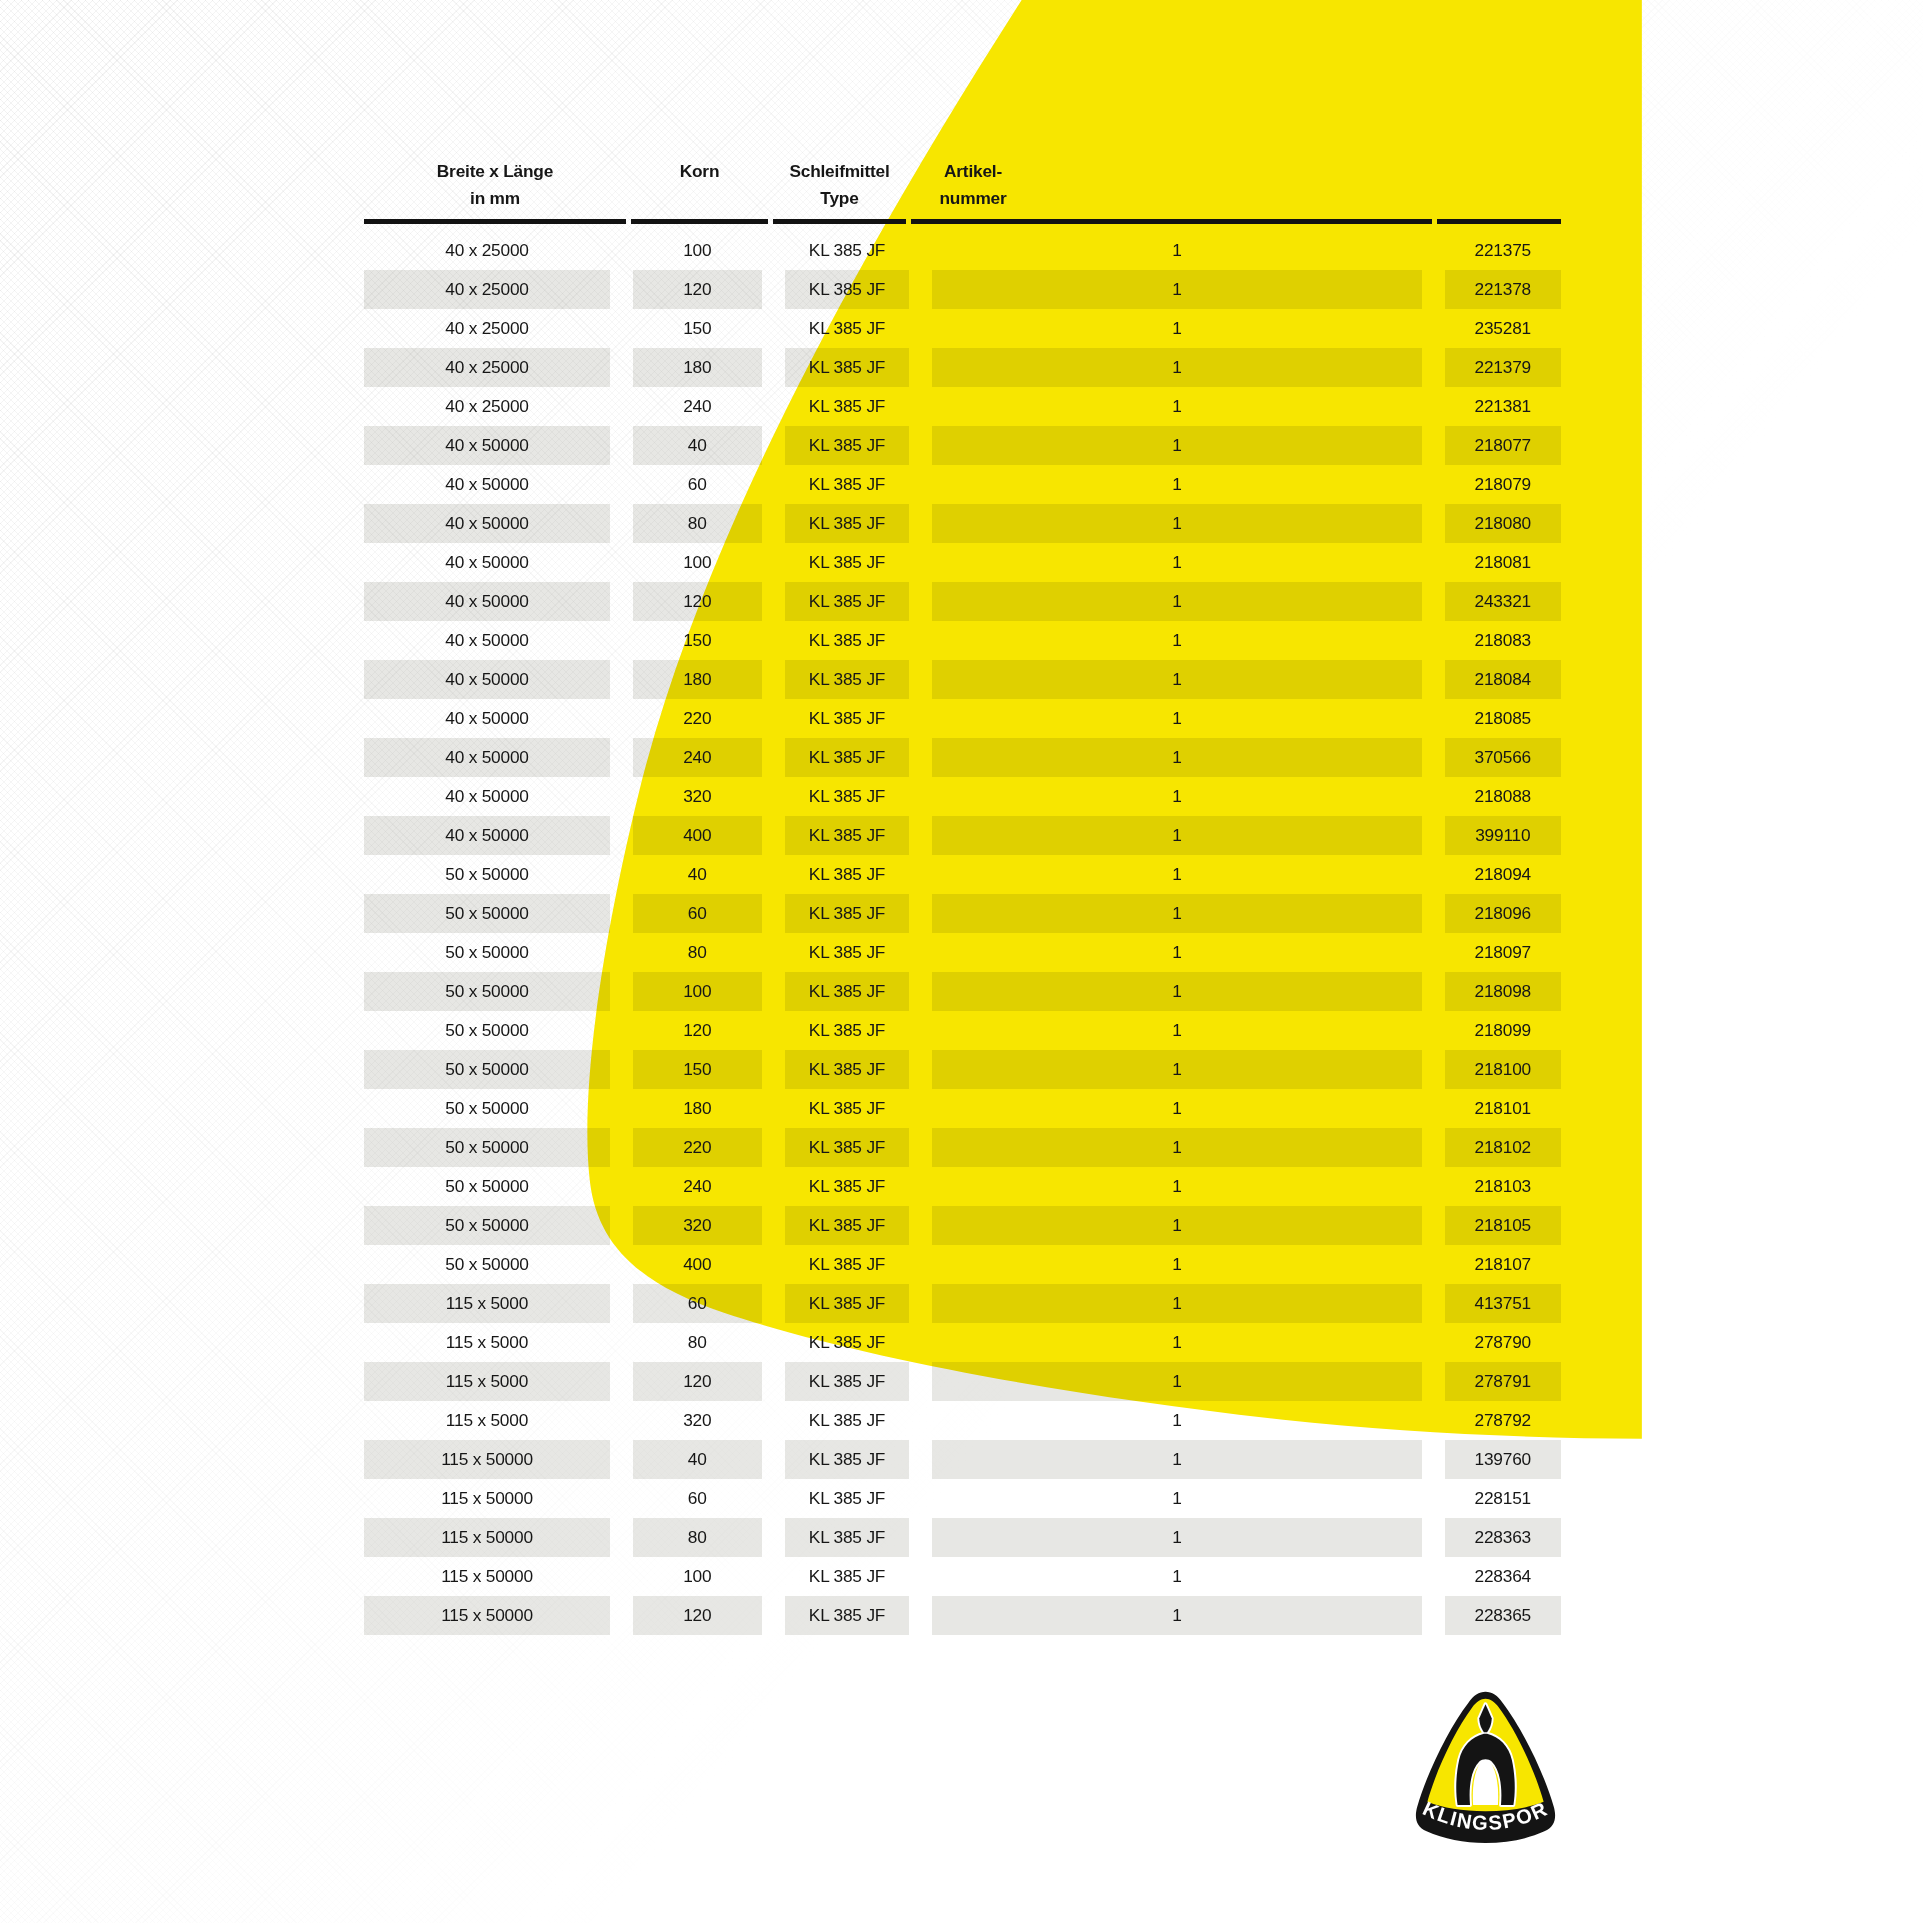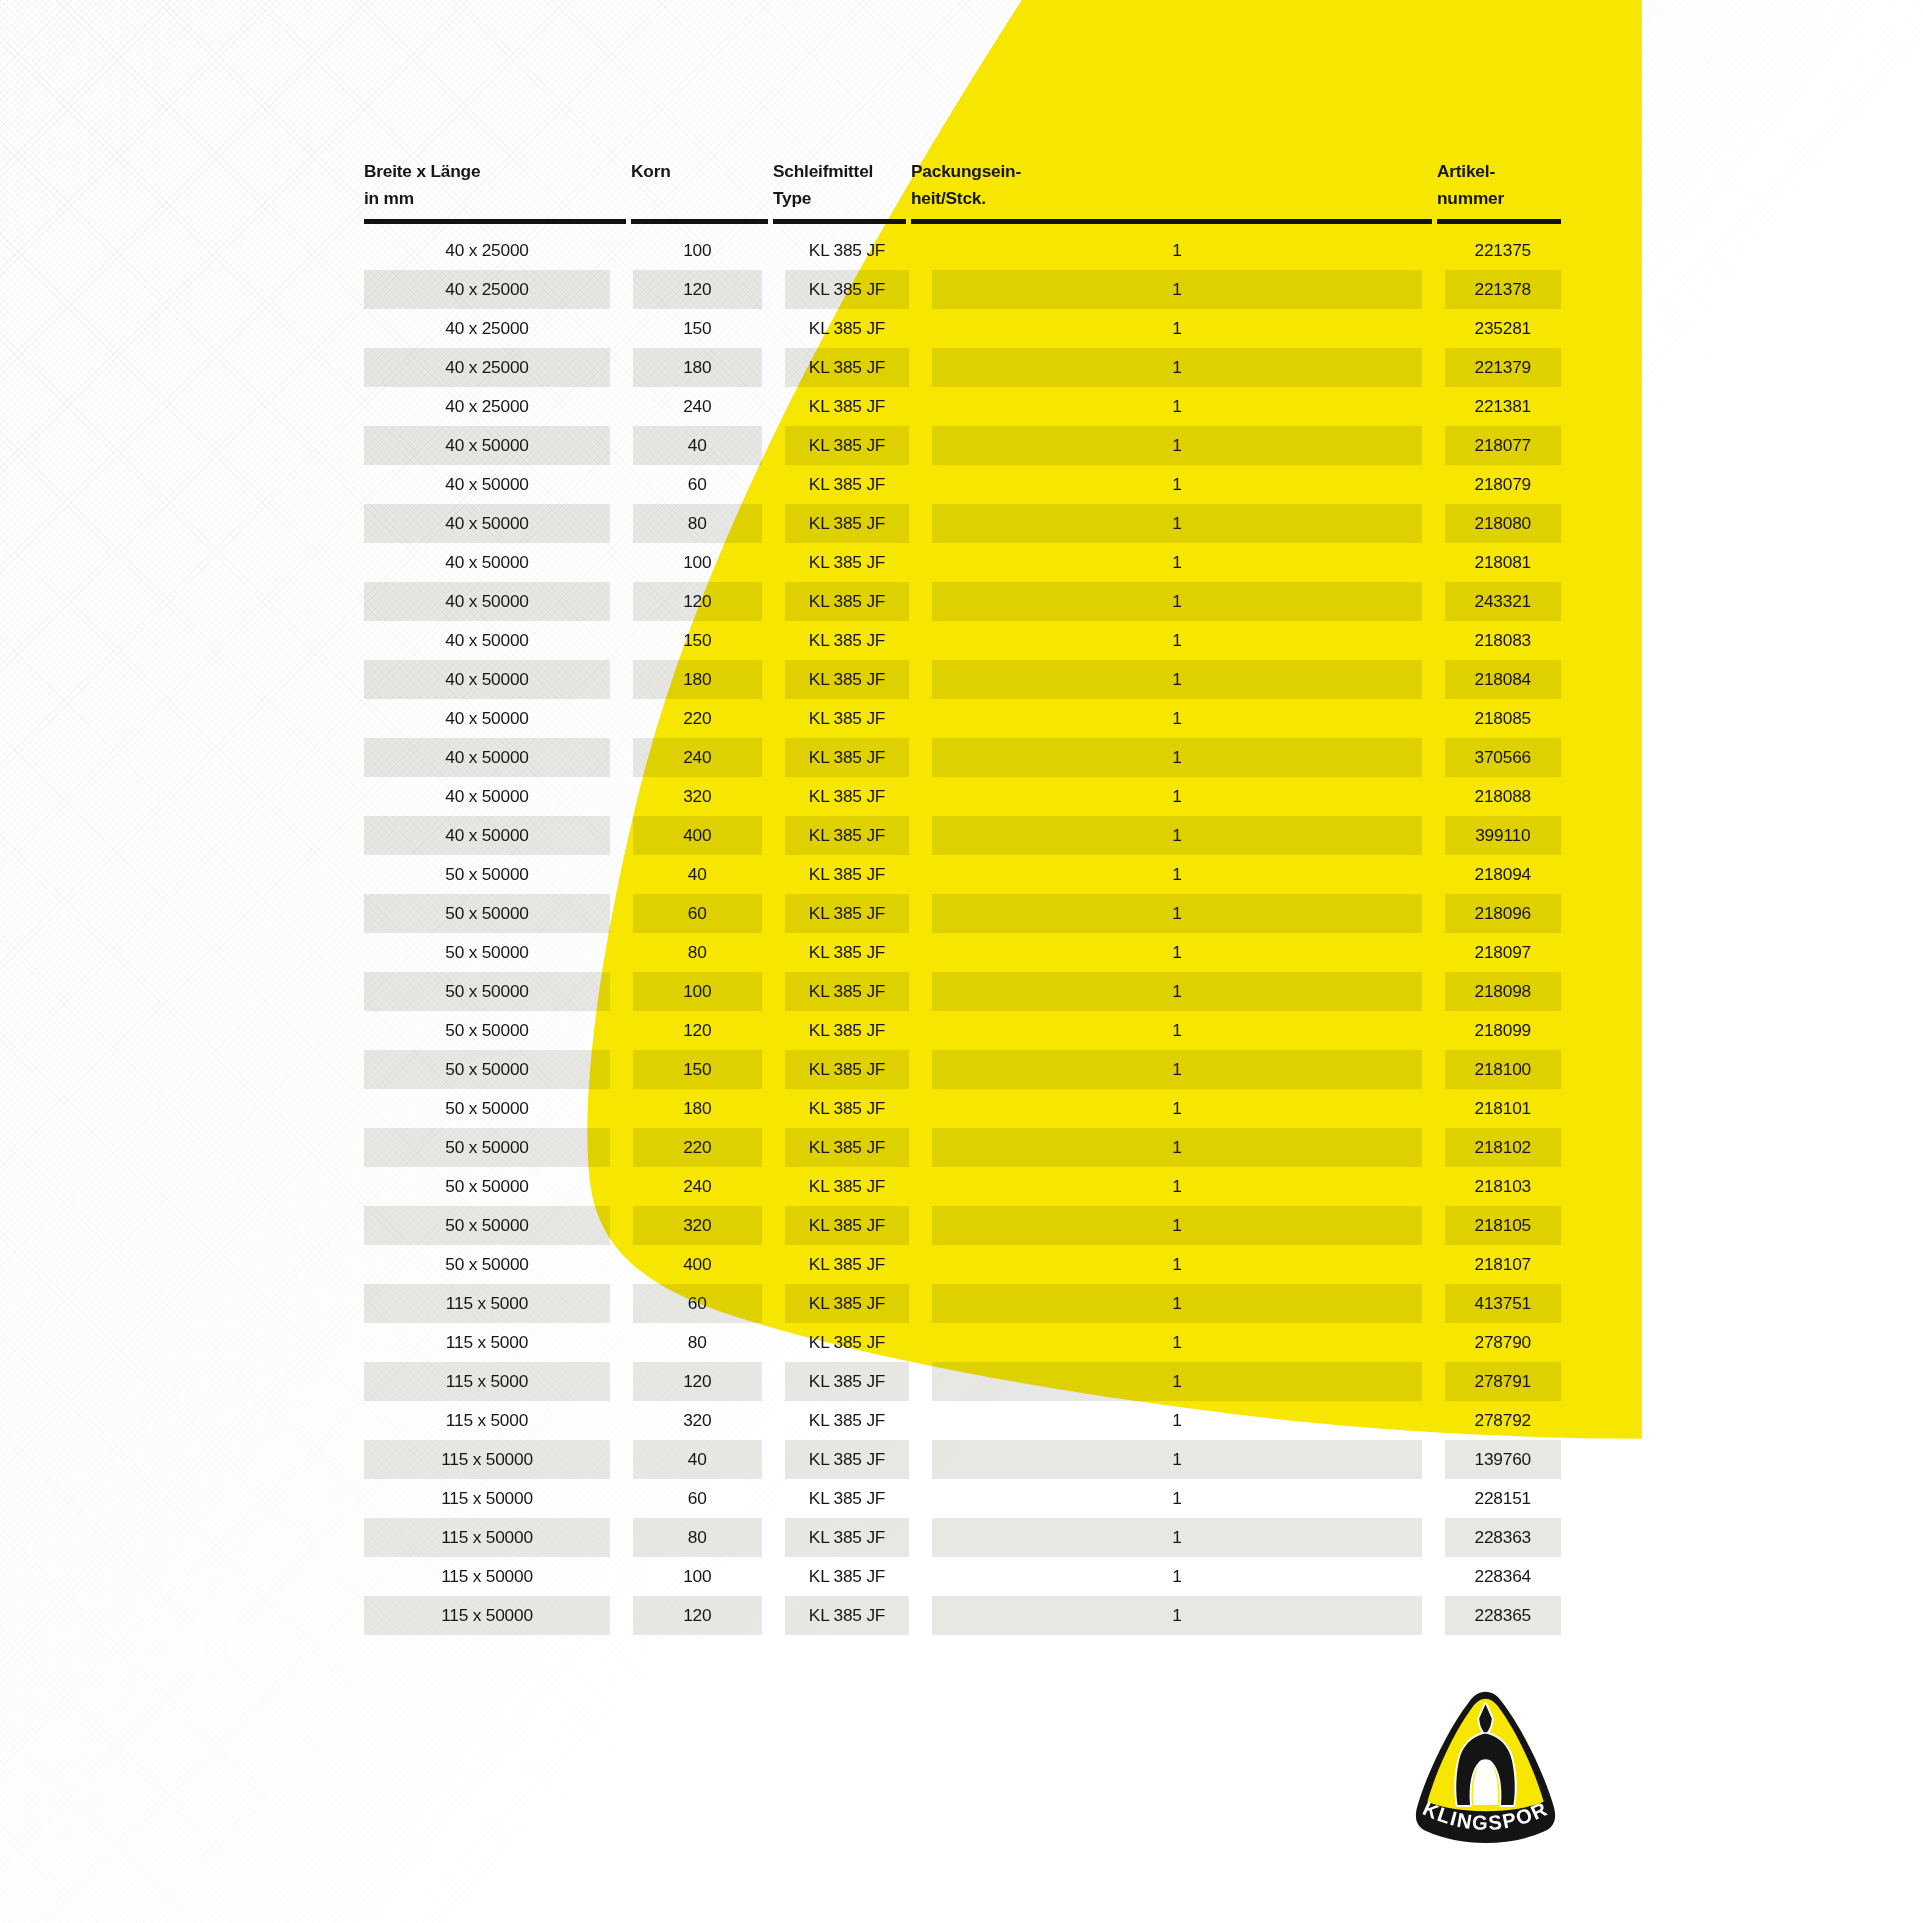--- a/index.html
+++ b/index.html
@@ -25,21 +25,21 @@
   .tbl{position:absolute;left:364px;top:158px;width:1197px;}
   .hrow,.rrow,.trow{display:flex;}
   .hrow{gap:5px;}
   .rrow{gap:5px;margin-top:6.6px;}
   .trow{gap:23px;}
   .c1{width:262px;}
   .c2{width:137px;}
   .c3{width:133px;}
   .c4{width:521px;}
   .c5{width:124px;}
-  .hcell{font-weight:bold;font-size:17.3px;line-height:27px;letter-spacing:-0.2px;}
+  .hcell{font-weight:bold;font-size:17.3px;line-height:27px;text-align:center;letter-spacing:-0.2px;}
   .rule{height:5.8px;background:#121212;}
   .rows{margin-top:6.6px;}
   .cell{
     font-size:17.3px;line-height:39px;height:39px;text-align:center;
     letter-spacing:-0.2px;white-space:nowrap;overflow:hidden;
   }
   .trow.striped .cell{background:rgba(30,28,0,0.105);}
 
   
   .footer{position:absolute;left:365px;top:1721px;font-size:22px;line-height:41px;letter-spacing:-0.2px;}
@@ -72,24 +72,20 @@
         <div>in mm</div>
       </div>
       <div class="hcell c2">
         <div>Korn</div>
         <div></div>
       </div>
       <div class="hcell c3">
         <div>Schleifmittel</div>
         <div>Type</div>
       </div>
-      <div class="hcell c4">
-        <div>Packungsein-</div>
-        <div>heit/Stck.</div>
-      </div>
       <div class="hcell c5">
         <div>Artikel-</div>
         <div>nummer</div>
       </div>
     </div>
 
     <div class="rrow">
       <div class="rule c1"></div>
       <div class="rule c2"></div>
       <div class="rule c3"></div>

